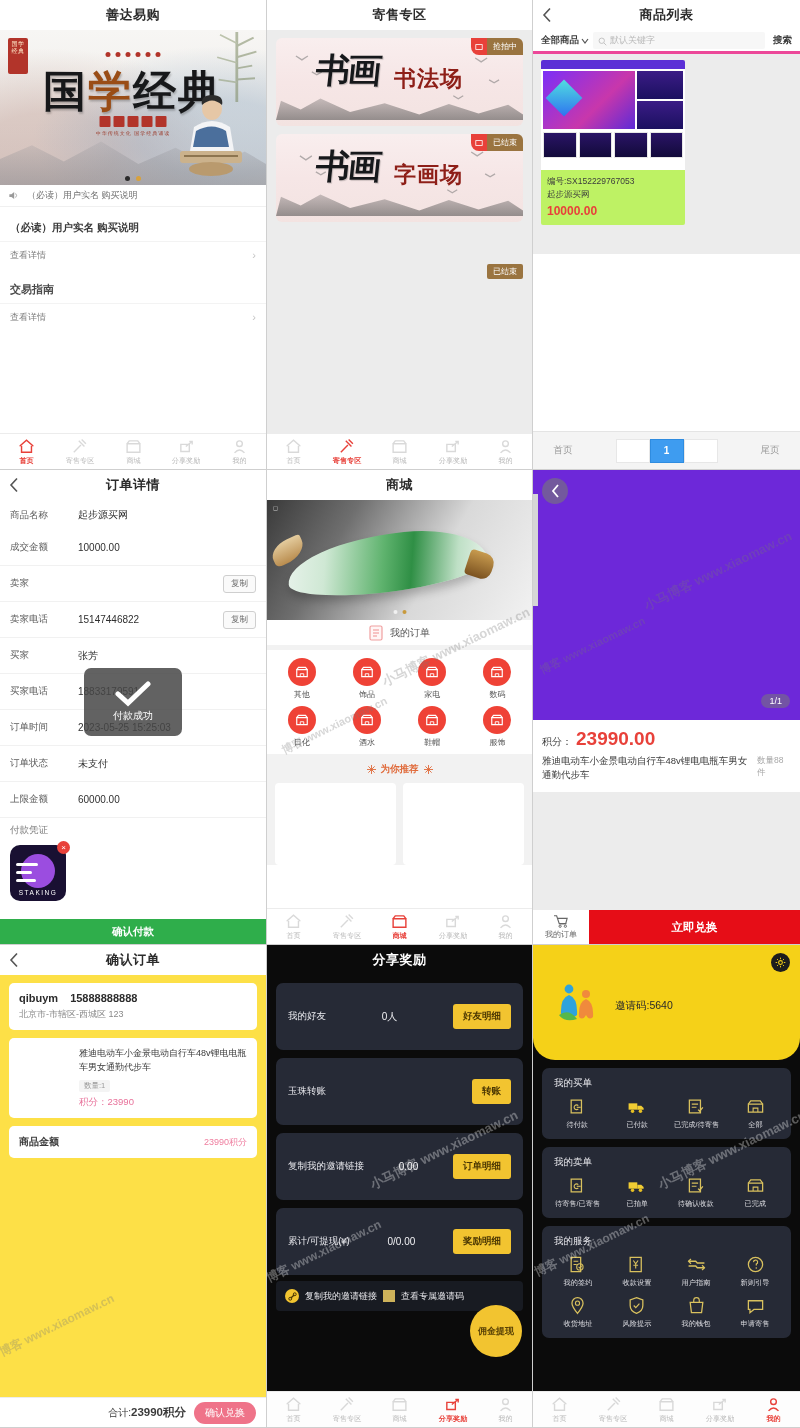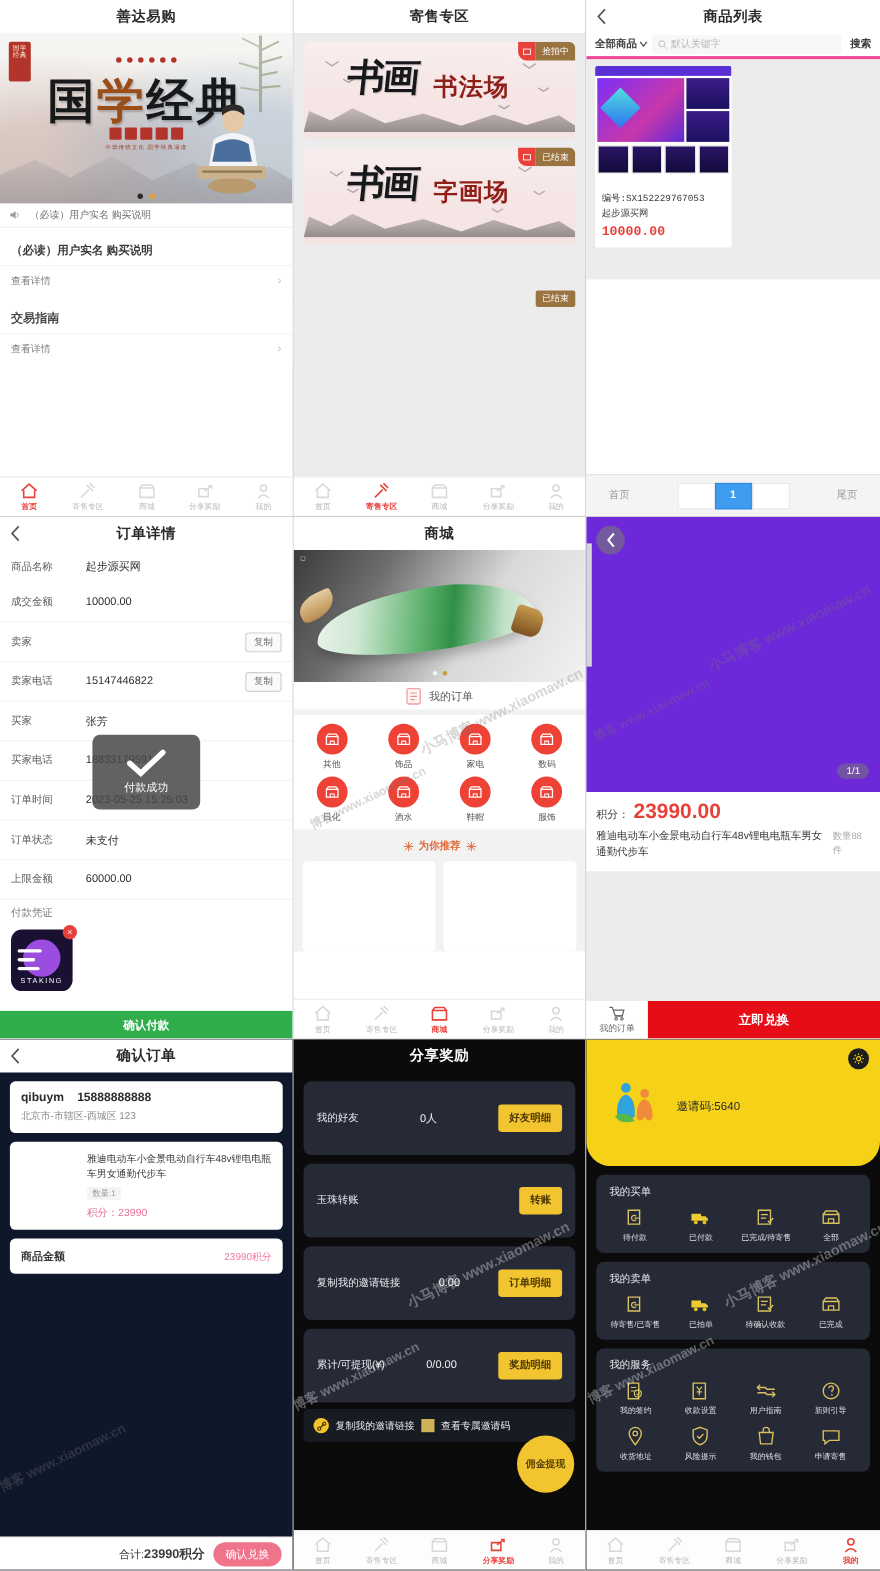--- a/index.html
+++ b/index.html
@@ -105,21 +105,21 @@
   .badge .l svg{ width:8px;height:8px; }
   .loosebadge { position:absolute; right:9px; top:264px; background:#9a7440; color:#fff; font-size:8px; padding:2px 6px; border-radius:2px;}
 
   
   .searchbar { height:24px; display:flex; align-items:center; gap:4px; padding:0 8px; background:#fff; border-bottom:3px solid #ec4899;}
   .searchbar .filter { font-size:9.5px; color:#3b3b3b; font-weight:bold; display:flex; align-items:center; gap:2px; white-space:nowrap;}
   .searchbar .sinput { flex:1; display:flex; align-items:center; gap:3px; background:#f7f7f7; height:17px; padding:0 5px; border-radius:2px;}
   .searchbar .sinput .ph { font-size:9px; color:#b9b9b9; }
   .searchbar .sbtn { font-size:9.5px; color:#3b3b3b; font-weight:bold; padding-left:4px;}
   .plistwrap { background:#ececec; padding:6px 0 0 8px; min-height:200px; }
-  .pcard { width:124px; background:#ffffff; border-radius:2px; overflow:hidden;font-family:Liberation Mono, monospace; }
+  .pcard { width:144px; background:#bef264; border-radius:2px; overflow:hidden; }
   .pcard .img { height:110px; position:relative; background:#fff; }
   .pcard .img .bar { height:9px; background:#5b2fd6; }
   .pcard .img .main { height:58px; margin:2px 2px 0; display:flex; gap:2px; }
   .pcard .img .main .big { flex:2; background:linear-gradient(135deg,#7b2ff7,#c837ab 60%,#5d2bd6); position:relative; }
   .pcard .img .main .big:after{content:"";position:absolute;left:8px;top:14px;width:26px;height:26px;background:linear-gradient(135deg,#49f1e0,#1f7bf5);transform:rotate(45deg);opacity:.9;}
   .pcard .img .main .col { flex:1; display:flex; flex-direction:column; gap:2px; }
   .pcard .img .main .col div { flex:1; background:linear-gradient(#3b1c86,#1b1060);}
   .pcard .img .thumbs { display:flex; gap:2px; margin:3px 2px 0; }
   .pcard .img .thumbs div { flex:1; height:26px; background:linear-gradient(#2a1466,#120a3a); border:1px solid #e6e6e6;}
   .pcard .meta { padding:5px 6px 7px; }
@@ -199,21 +199,21 @@
   .pdinfo .row2 { display:flex; gap:6px; margin-top:4px;}
   .pdinfo .nm { font-size:9.5px; color:#3b3b3b; line-height:1.45; flex:1;}
   .pdinfo .qty { width:34px; font-size:8.5px; color:#a8a8a8; line-height:1.45; flex:none;}
   .pdbottom { position:absolute; left:0; right:0; bottom:0; height:34px; display:flex; align-items:stretch; background:#fff;}
   .pdbottom .mo { width:56px; display:flex; flex-direction:column; align-items:center; justify-content:center; gap:1px; background:#fff;}
   .pdbottom .mo svg{ width:16px;height:14px;}
   .pdbottom .mo .l { font-size:8px; color:#666;}
   .pdbottom .ex { flex:1; background:#e60d17; color:#fff; display:flex; align-items:center; justify-content:center; font-size:11.5px; font-weight:bold;}
 
   
-  .p7 { background:#0f172a; }
+  .p7 { background:#fde047; }
   .card { background:#fff; border-radius:5px; margin:8px 9px 0; padding:9px 10px; }
   .addr .l1 { display:flex; gap:12px; align-items:baseline;}
   .addr .nm { font-size:11px; color:#2b2b2b; font-weight:bold;}
   .addr .ph { font-size:11px; color:#2b2b2b; font-weight:bold;}
   .addr .l2 { font-size:9px; color:#8a8a8a; margin-top:4px;}
   .goods { display:flex; gap:8px; }
   .goods .thumb { width:52px;height:52px; background:#fff; border-radius:3px; flex:none;}
   .goods .gi { flex:1; }
   .goods .gn { font-size:9px; color:#3b3b3b; line-height:1.5;}
   .goods .gq { display:inline-block; font-size:7.5px; color:#9a9a9a; background:#f4f4f4; padding:1px 5px; border-radius:2px; margin-top:4px;}

